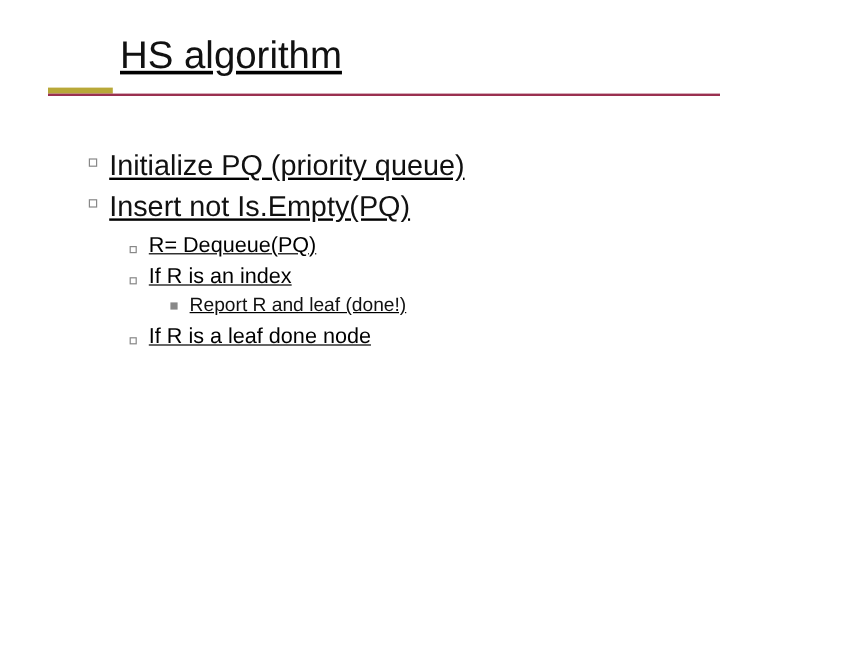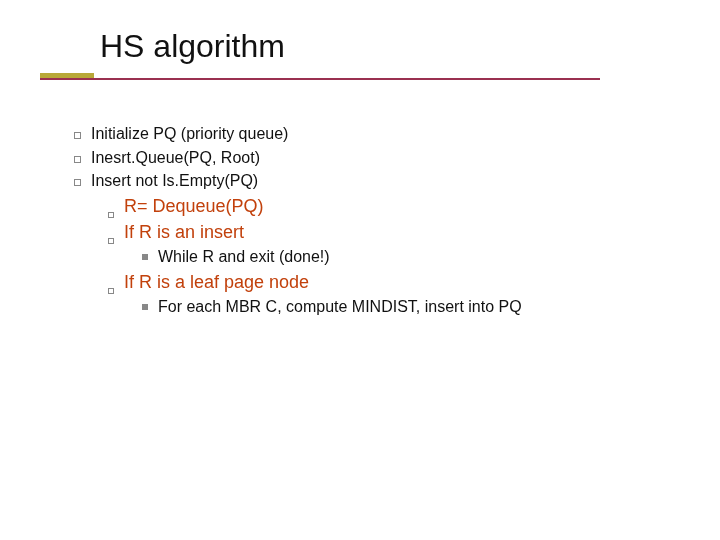--- a/index.html
+++ b/index.html
@@ -6,20 +6,21 @@
   body {
     width: 720px;
     height: 540px;
     background: #fff;
     font-family: Verdana, Geneva, sans-serif;
     position: relative;
     overflow: hidden;
   }
   .slide {
     padding: 28px 56px 40px 100px;
+    text-decoration: underline;
   }
   .title {
     font-size: 32px;
     font-weight: 400;
     color: #111;
     margin-bottom: 8px;
     font-family: Arial, sans-serif;
   }
   .accent-wrap {
     position: relative;
@@ -40,34 +41,34 @@
     left: 0;
     top: 5px;
     width: 560px;
     height: 1.5px;
     background: #9a3050;
   }
   .content {
     margin-left: -26px;
   }
   .lvl1 {
-    font-size: 16px;
+    font-size: 24px;
     color: #111;
     line-height: 1.35;
     display: flex;
     align-items: flex-start;
     gap: 10px;
     margin-bottom: 2px;
   }
   .lvl2 {
     font-size: 18px;
-    color: #c2410c;
+    color: #000000;
     line-height: 1.35;
     display: flex;
-    align-items: flex-end;
+    align-items: center;
     gap: 10px;
     margin-left: 34px;
     margin-bottom: 2px;
   }
   .lvl3 {
     font-size: 16px;
     color: #111;
     line-height: 1.35;
     display: flex;
     align-items: flex-start;
@@ -108,47 +109,39 @@
   </div>
 
   <div class="content">
 
     <div class="lvl1">
       <span class="bullet-sq"></span>
       <span>Initialize PQ (priority queue)</span>
     </div>
     <div class="lvl1">
       <span class="bullet-sq"></span>
-      <span>Inesrt.Queue(PQ, Root)</span>
-    </div>
-    <div class="lvl1">
-      <span class="bullet-sq"></span>
       <span>Insert not Is.Empty(PQ)</span>
     </div>
 
     <div class="lvl2">
       <span class="bullet-sq-sm"></span>
       <span>R= Dequeue(PQ)</span>
     </div>
     <div class="lvl2">
       <span class="bullet-sq-sm"></span>
-      <span>If R is an insert</span>
+      <span>If R is an index</span>
     </div>
 
     <div class="lvl3">
       <span class="bullet-dot"></span>
-      <span>While R and exit (done!)</span>
+      <span>Report R and leaf (done!)</span>
     </div>
 
     <div class="lvl2">
       <span class="bullet-sq-sm"></span>
-      <span>If R is a leaf page node</span>
+      <span>If R is a leaf done node</span>
     </div>
 
 
 
-    <div class="lvl3">
-      <span class="bullet-dot"></span>
-      <span>For each MBR C, compute MINDIST, insert into PQ</span>
-    </div>
 
   </div>
 </div>
 
 </body></html>

